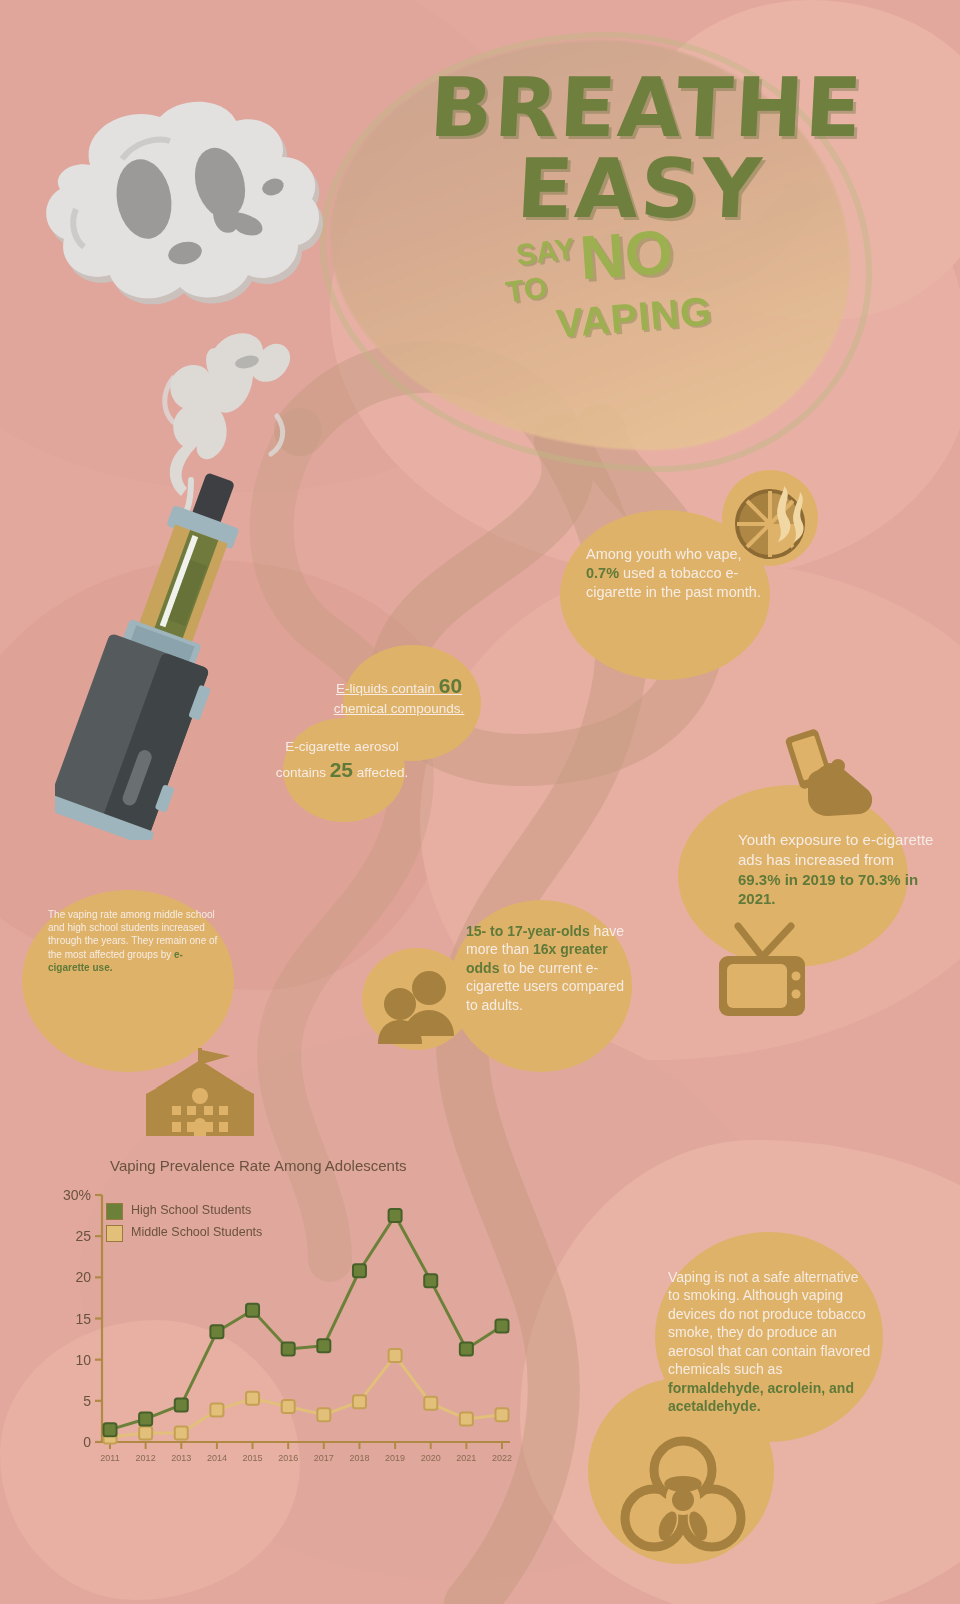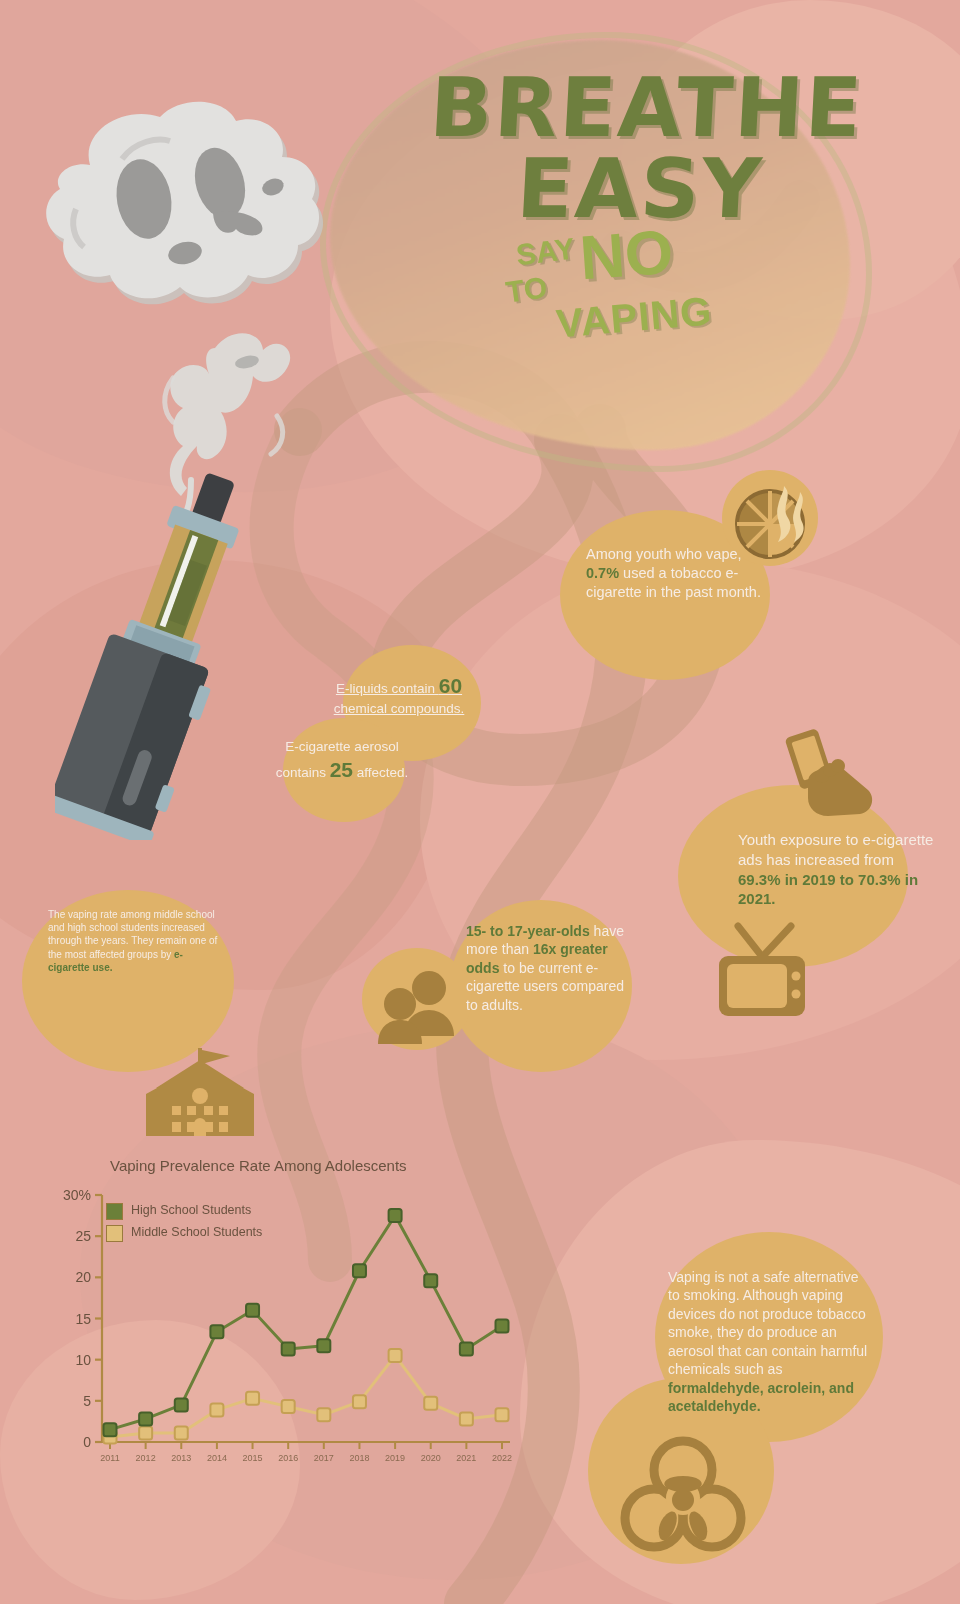--- a/index.html
+++ b/index.html
@@ -270,21 +270,21 @@
       <path d="M4,82 C4,66 14,58 26,58 C38,58 48,66 48,82 Z"></path>
     </g>
   </svg>
   <div class="bubble-text" style="left:466px;top:922px;width:160px;font-size:14px;">
     <span class="hl">15- to 17-year-olds</span><span> have more than </span><span class="hl">16x greater odds</span><span> to be current e-cigarette users compared to adults.</span>
   </div>
 
   <div class="bubble" style="left:655px;top:1232px;width:228px;height:210px;"></div>
   <div class="bubble" style="left:588px;top:1378px;width:186px;height:186px;"></div>
   <div class="bubble-text" style="left:668px;top:1268px;width:205px;font-size:14px;">
-    <span>Vaping is not a safe alternative to smoking. Although vaping devices do not produce tobacco smoke, they do produce an aerosol that can contain harmful chemicals such as </span><span class="hl">formaldehyde, acrolein, and acetaldehyde.</span>
+    <span>Vaping is not a safe alternative to smoking. Although vaping devices do not produce tobacco smoke, they do produce an aerosol that can contain flavored chemicals such as </span><span class="hl">formaldehyde, acrolein, and acetaldehyde.</span>
   </div>
   <svg class="ic" style="left:618px;top:1428px;" width="130" height="128" viewBox="0 0 130 128">
     <g fill="none" stroke="#a6803e" stroke-width="9">
       <circle cx="65" cy="42" r="29"></circle>
       <circle cx="36" cy="90" r="29"></circle>
       <circle cx="94" cy="90" r="29"></circle>
     </g>
     <g fill="#dfb269">
       <circle cx="65" cy="70" r="17"></circle>
     </g>

